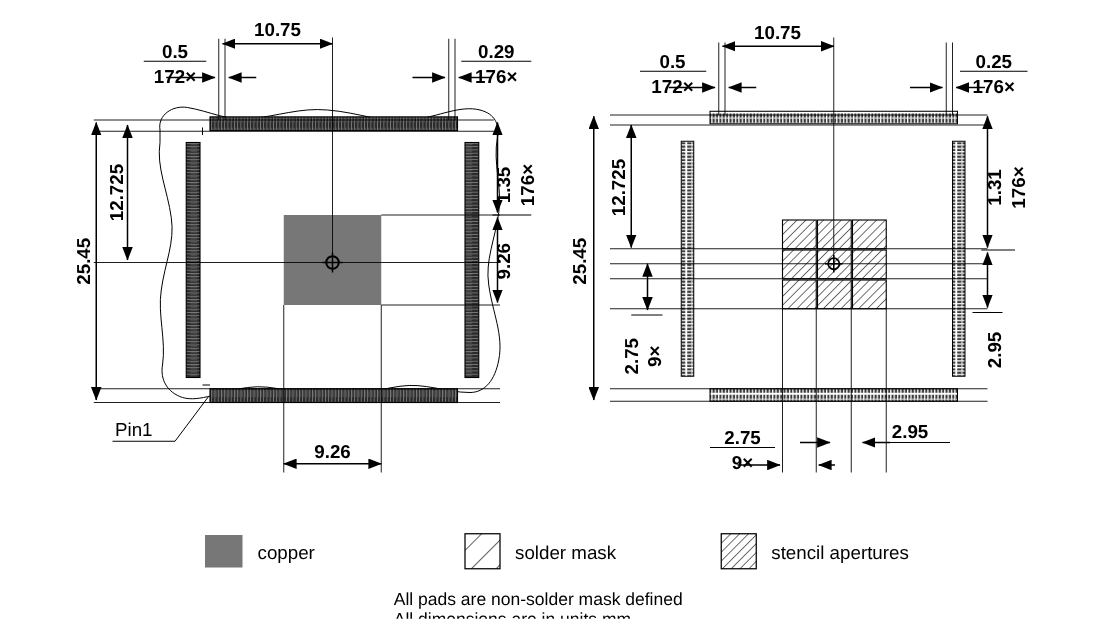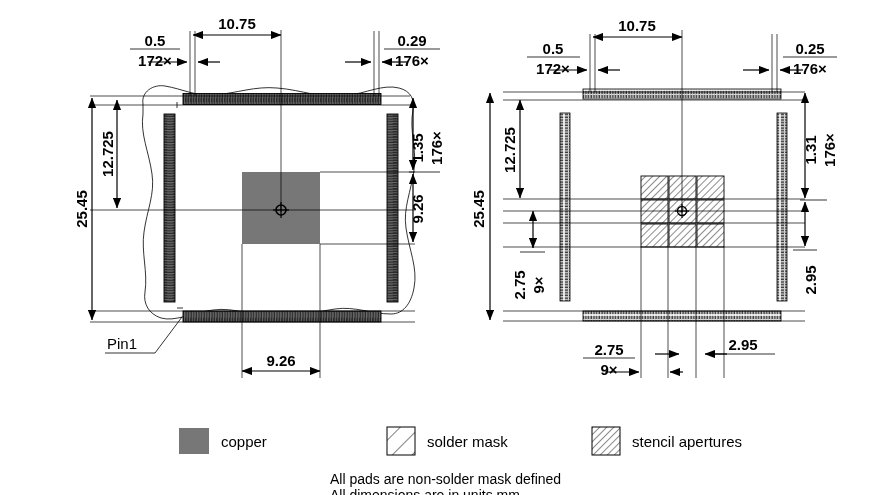--- a/index.html
+++ b/index.html
@@ -1,18 +1,18 @@
 <!DOCTYPE html>
 <html><head>
 <meta charset="utf-8">
 <style>
   html,body{margin:0;padding:0;background:#ffffff;}
   body{width:880px;height:495px;overflow:hidden;
        font-family:"Liberation Sans", sans-serif;color:#000;}
-  #stage{position:relative;width:775px;height:495px;margin-left:15px;}
+  #stage{position:relative;width:775px;height:495px;}
   svg{display:block;}
   .dimtxt{font-family:"Liberation Sans", sans-serif;font-size:15px;font-weight:bold;fill:#000;}
   .legtxt{font-family:"Liberation Sans", sans-serif;font-size:15px;fill:#000;}
   .notetxt{font-family:"Liberation Sans", sans-serif;font-size:14px;fill:#000;}
   .pin1txt{font-family:"Liberation Sans", sans-serif;font-size:15px;fill:#000;}
   .ln{stroke:#000;fill:none;}
   .thin{stroke-width:0.8;}
   .thick{stroke-width:1.2;}
 </style>
 </head>

